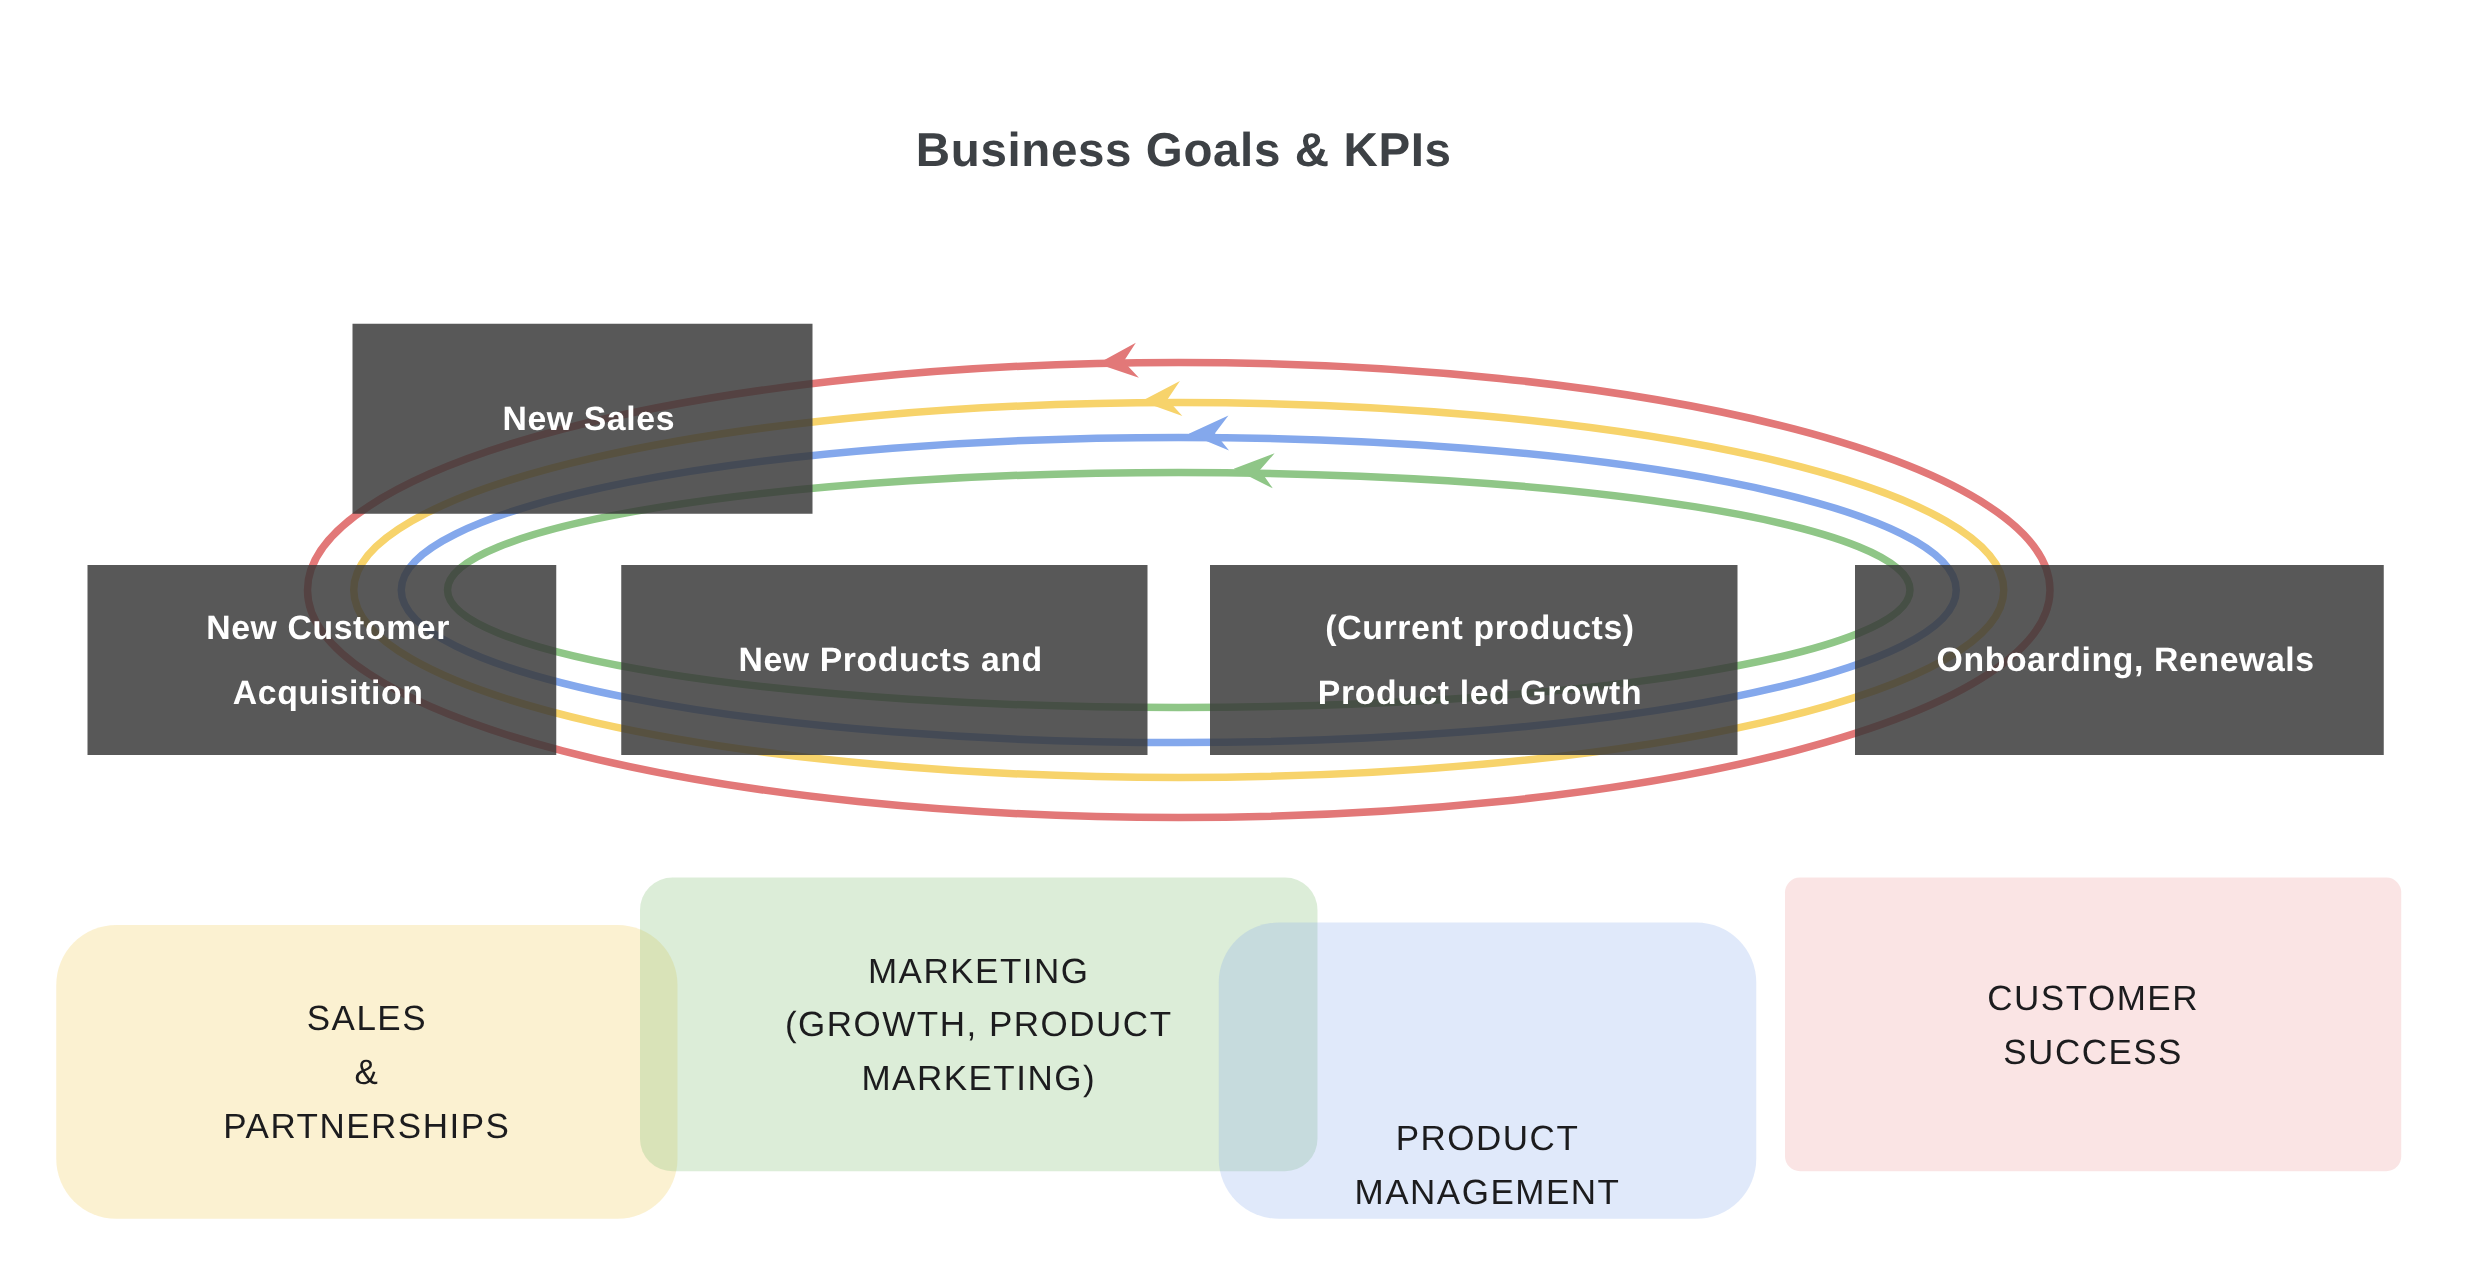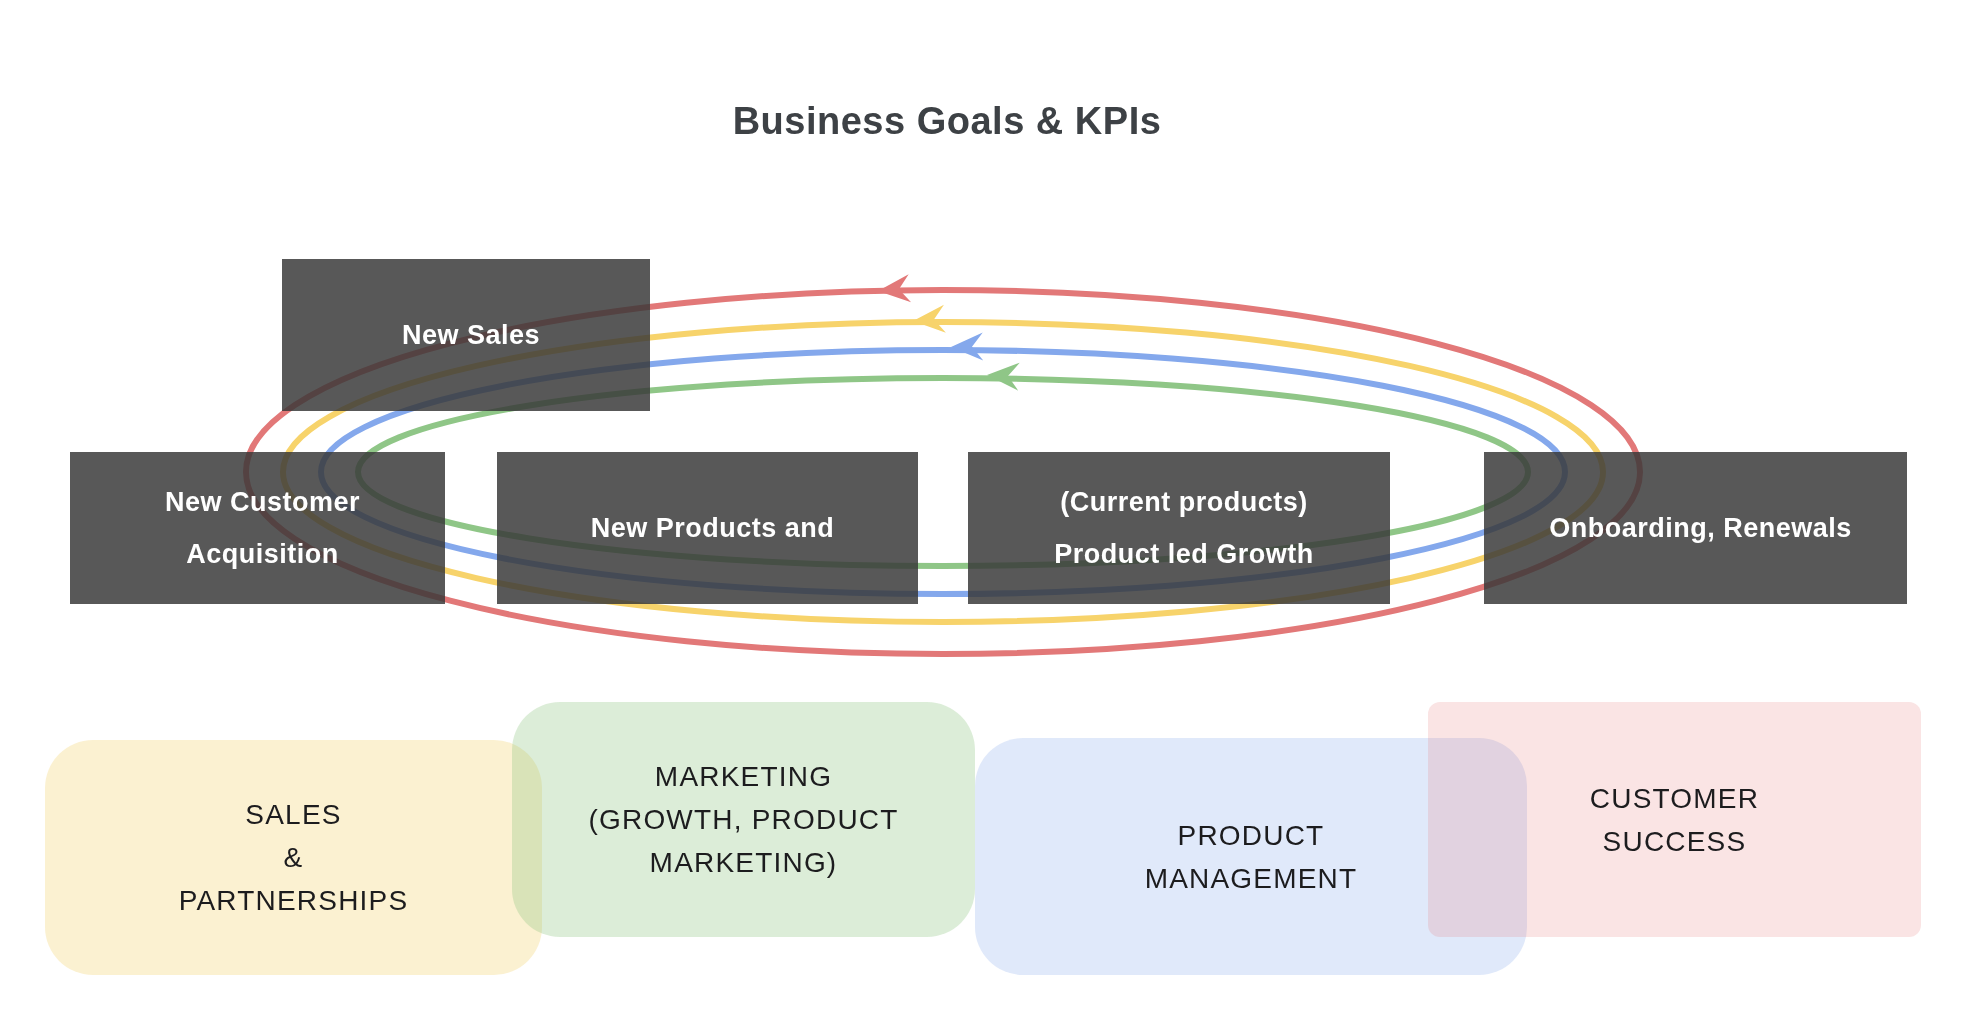--- a/index.html
+++ b/index.html
@@ -69,27 +69,27 @@
   <div class="kpi" style="left:1457px;top:452px;width:413px;height:152px;margin-left:27px;">
     <span>Onboarding, Renewals</span>
   </div>
 
   <div class="team team--yellow" style="left:45px;top:740px;width:497px;height:235px;">
     <span>SALES</span>
     <span>&amp;</span>
     <span>PARTNERSHIPS</span>
   </div>
 
-  <div class="team team--green" style="left:512px;top:702px;width:463px;height:235px;">
+  <div class="team team--green" style="left:512px;top:702px;width:542px;height:235px;border-radius:26px;">
     <span>MARKETING</span>
     <span>(GROWTH, PRODUCT</span>
     <span>MARKETING)</span>
   </div>
 
-  <div class="team team--blue" style="left:975px;top:738px;width:552px;height:237px;">
+  <div class="team team--blue" style="left:975px;top:738px;width:430px;height:237px;justify-content:flex-end;">
     <span>PRODUCT</span>
     <span>MANAGEMENT</span>
   </div>
 
   <div class="team team--pink" style="left:1428px;top:702px;width:493px;height:235px;border-radius:12px;">
     <span>CUSTOMER</span>
     <span>SUCCESS</span>
   </div>
 
 </div>

